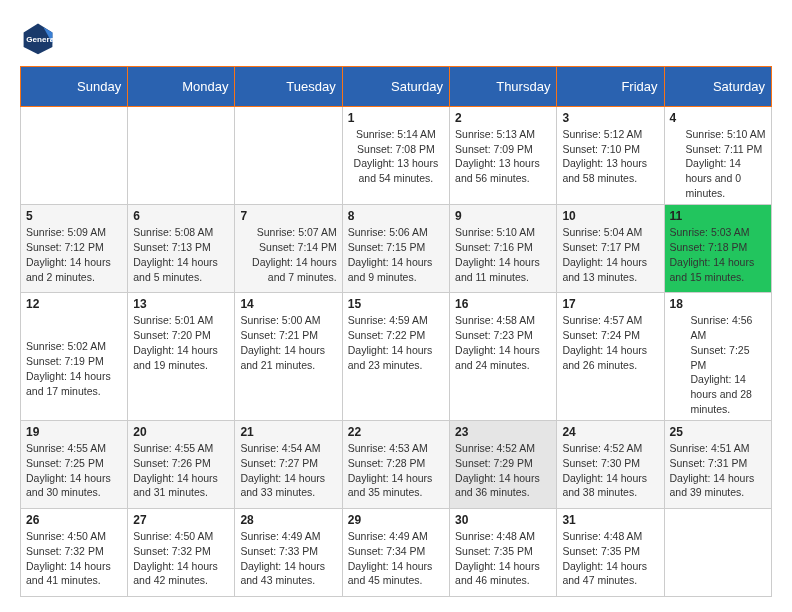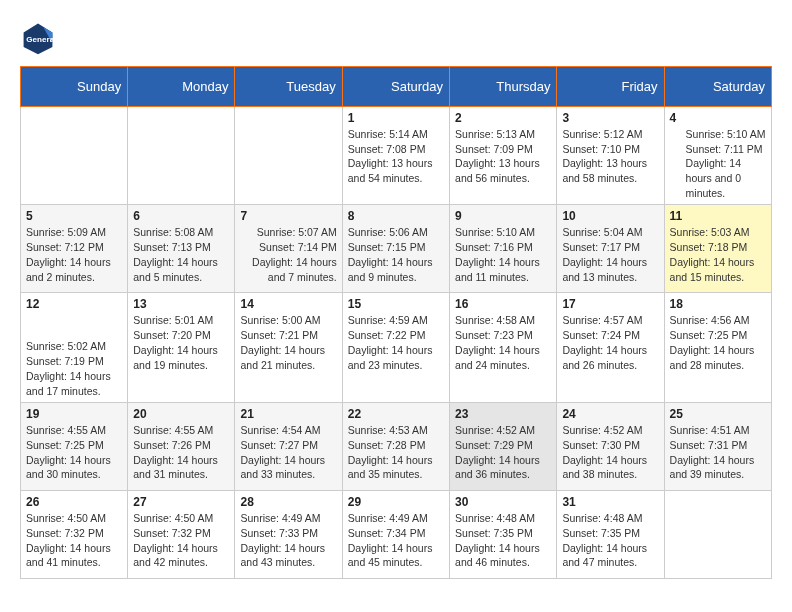--- a/index.html
+++ b/index.html
@@ -117,21 +117,21 @@
         <th>Saturday</th>
       </tr>
   </thead>
   <tbody id="calendar-body">
       <tr>
         <td class="empty-cell"></td>
         <td class="empty-cell"></td>
         <td class="empty-cell"></td>
         <td>
           <div class="day-number">1</div>
-          <div class="day-info" style="white-space: pre-line;">Sunrise: 5:14 AM
+          <div class="day-info" style="white-space: pre-line; text-align: center;">Sunrise: 5:14 AM
 Sunset: 7:08 PM
 Daylight: 13 hours and 54 minutes.</div>
         </td>
         <td>
           <div class="day-number">2</div>
           <div class="day-info" style="white-space: pre-line;">Sunrise: 5:13 AM
 Sunset: 7:09 PM
 Daylight: 13 hours and 56 minutes.</div>
         </td>
         <td>
@@ -177,21 +177,21 @@
           <div class="day-info" style="white-space: pre-line;">Sunrise: 5:10 AM
 Sunset: 7:16 PM
 Daylight: 14 hours and 11 minutes.</div>
         </td>
         <td style="background: rgb(245, 245, 245);">
           <div class="day-number">10</div>
           <div class="day-info" style="white-space: pre-line;">Sunrise: 5:04 AM
 Sunset: 7:17 PM
 Daylight: 14 hours and 13 minutes.</div>
         </td>
-        <td style="background: #fef9c3;">
+        <td style="background: #22c55e;">
           <div class="day-number">11</div>
           <div class="day-info" style="white-space: pre-line;">Sunrise: 5:03 AM
 Sunset: 7:18 PM
 Daylight: 14 hours and 15 minutes.</div>
         </td>
       </tr>
       <tr>
         <td>
           <div class="day-number">12</div>
           <div class="day-info" style="white-space: pre-line; margin-top: 28px;">Sunrise: 5:02 AM
@@ -223,21 +223,21 @@
 Daylight: 14 hours and 24 minutes.</div>
         </td>
         <td>
           <div class="day-number">17</div>
           <div class="day-info" style="white-space: pre-line;">Sunrise: 4:57 AM
 Sunset: 7:24 PM
 Daylight: 14 hours and 26 minutes.</div>
         </td>
         <td>
           <div class="day-number">18</div>
-          <div class="day-info" style="white-space: pre-line;">Sunrise: 4:56 AM
+          <div class="day-info" style="white-space: pre-line; margin-left: 21px;">Sunrise: 4:56 AM
 Sunset: 7:25 PM
 Daylight: 14 hours and 28 minutes.</div>
         </td>
       </tr>
       <tr>
         <td style="background: rgb(245, 245, 245);">
           <div class="day-number">19</div>
           <div class="day-info" style="white-space: pre-line;">Sunrise: 4:55 AM
 Sunset: 7:25 PM
 Daylight: 14 hours and 30 minutes.</div>

